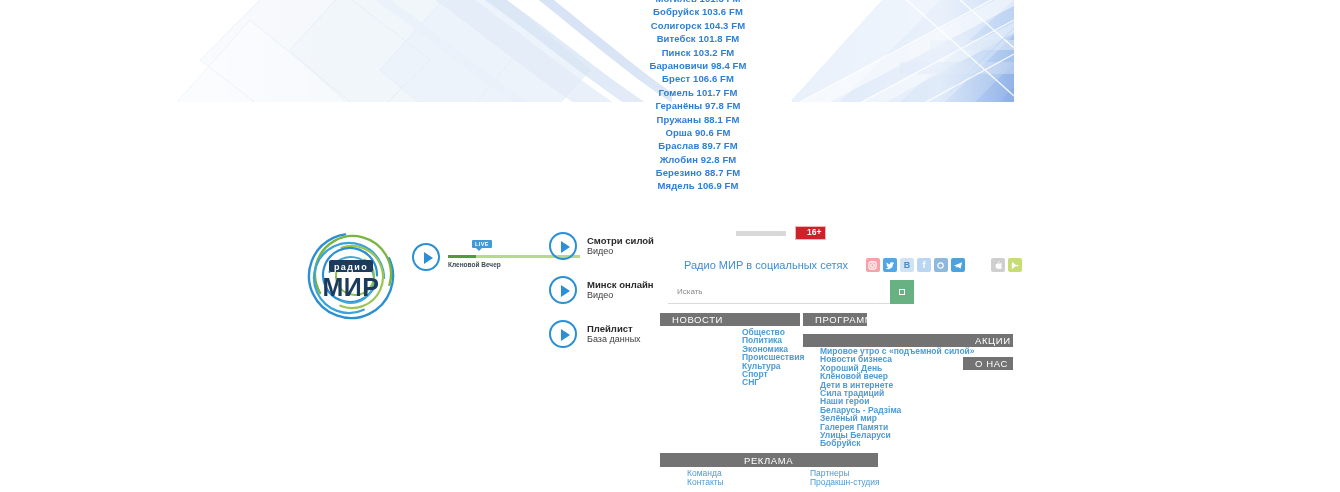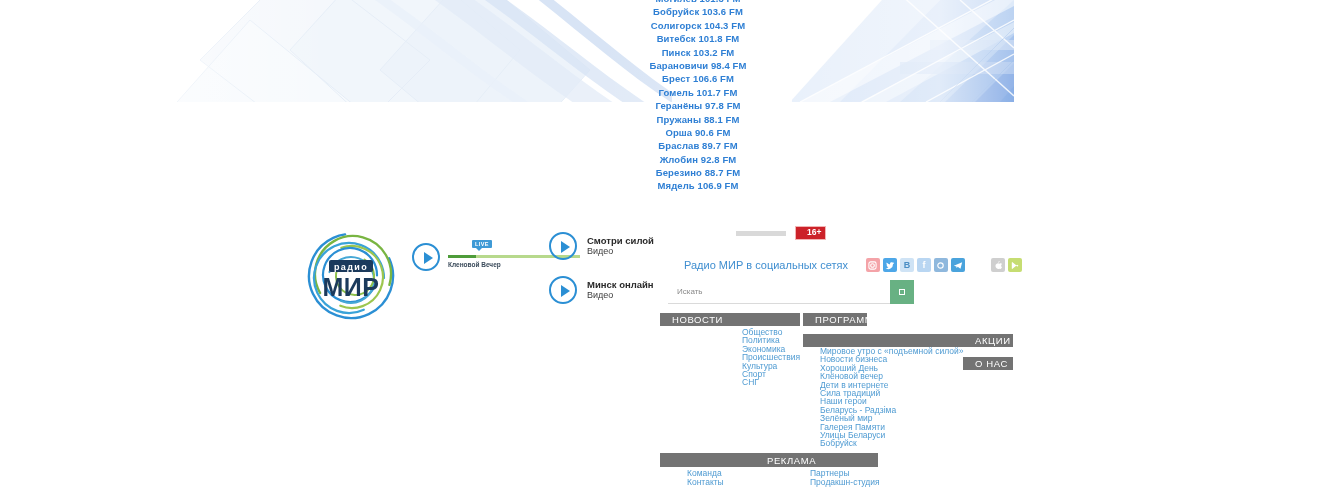--- a/index.html
+++ b/index.html
@@ -246,27 +246,28 @@
     text-align: right;
   }
   .navbar > span { padding-left: 12px; }
 
   #bar-novosti  { left: 660px;  top: 313px; width: 140px; }
   #bar-programmy{ left: 803px;  top: 313px; width: 64px;  }
   #bar-strip    { left: 803px;  top: 334px; width: 160px; }
   #bar-akcii    { left: 963px;  top: 334px; width: 50px;  }
   #bar-onas     { left: 963px;  top: 357px; width: 50px;  }
   #bar-reklama  { left: 660px;  top: 453px; width: 218px; height: 14px; }
-  #bar-reklama > span { padding-left: 107px; }
+  #bar-reklama > span { padding-left: 84px; }
 
   .menu-col {
     position: absolute;
     font-size: 8.5px;
     line-height: 8.4px;
     color: #4f9bd2;
+    font-weight: bold;
   }
   .menu-col div { white-space: nowrap; }
 
   #menu-novosti  { left: 742px; top: 328px; }
   #menu-programmy{ left: 820px; top: 347px; }
 
   #footer-left {
     position: absolute;
     left: 687px; top: 469px;
     font-size: 8.5px;
@@ -421,20 +422,27 @@
         <div class="media-sub">Видео</div>
       </div>
     </div>
     <div class="media-row">
       <div class="play-circle"></div>
       <div class="media-text">
         <div class="media-title">Минск онлайн</div>
         <div class="media-sub">Видео</div>
       </div>
     </div>
+    <div class="media-row">
+      <div class="play-circle"></div>
+      <div class="media-text">
+        <div class="media-title">Плейлист</div>
+        <div class="media-sub">База данных</div>
+      </div>
+    </div>
   </div>
 
   <div id="social">
     <div id="social-title">Радио МИР в социальных сетях</div>
     <div id="social-icons">
       <div class="sicon" style="background:#f4a3a8">
         <svg width="9" height="9" viewBox="0 0 10 10">
             <rect x="1" y="1" width="8" height="8" rx="2" fill="none" stroke="#fff" stroke-width="1.2"></rect>
             <circle cx="5" cy="5" r="2" fill="none" stroke="#fff" stroke-width="1.2"></circle>
           </svg>

